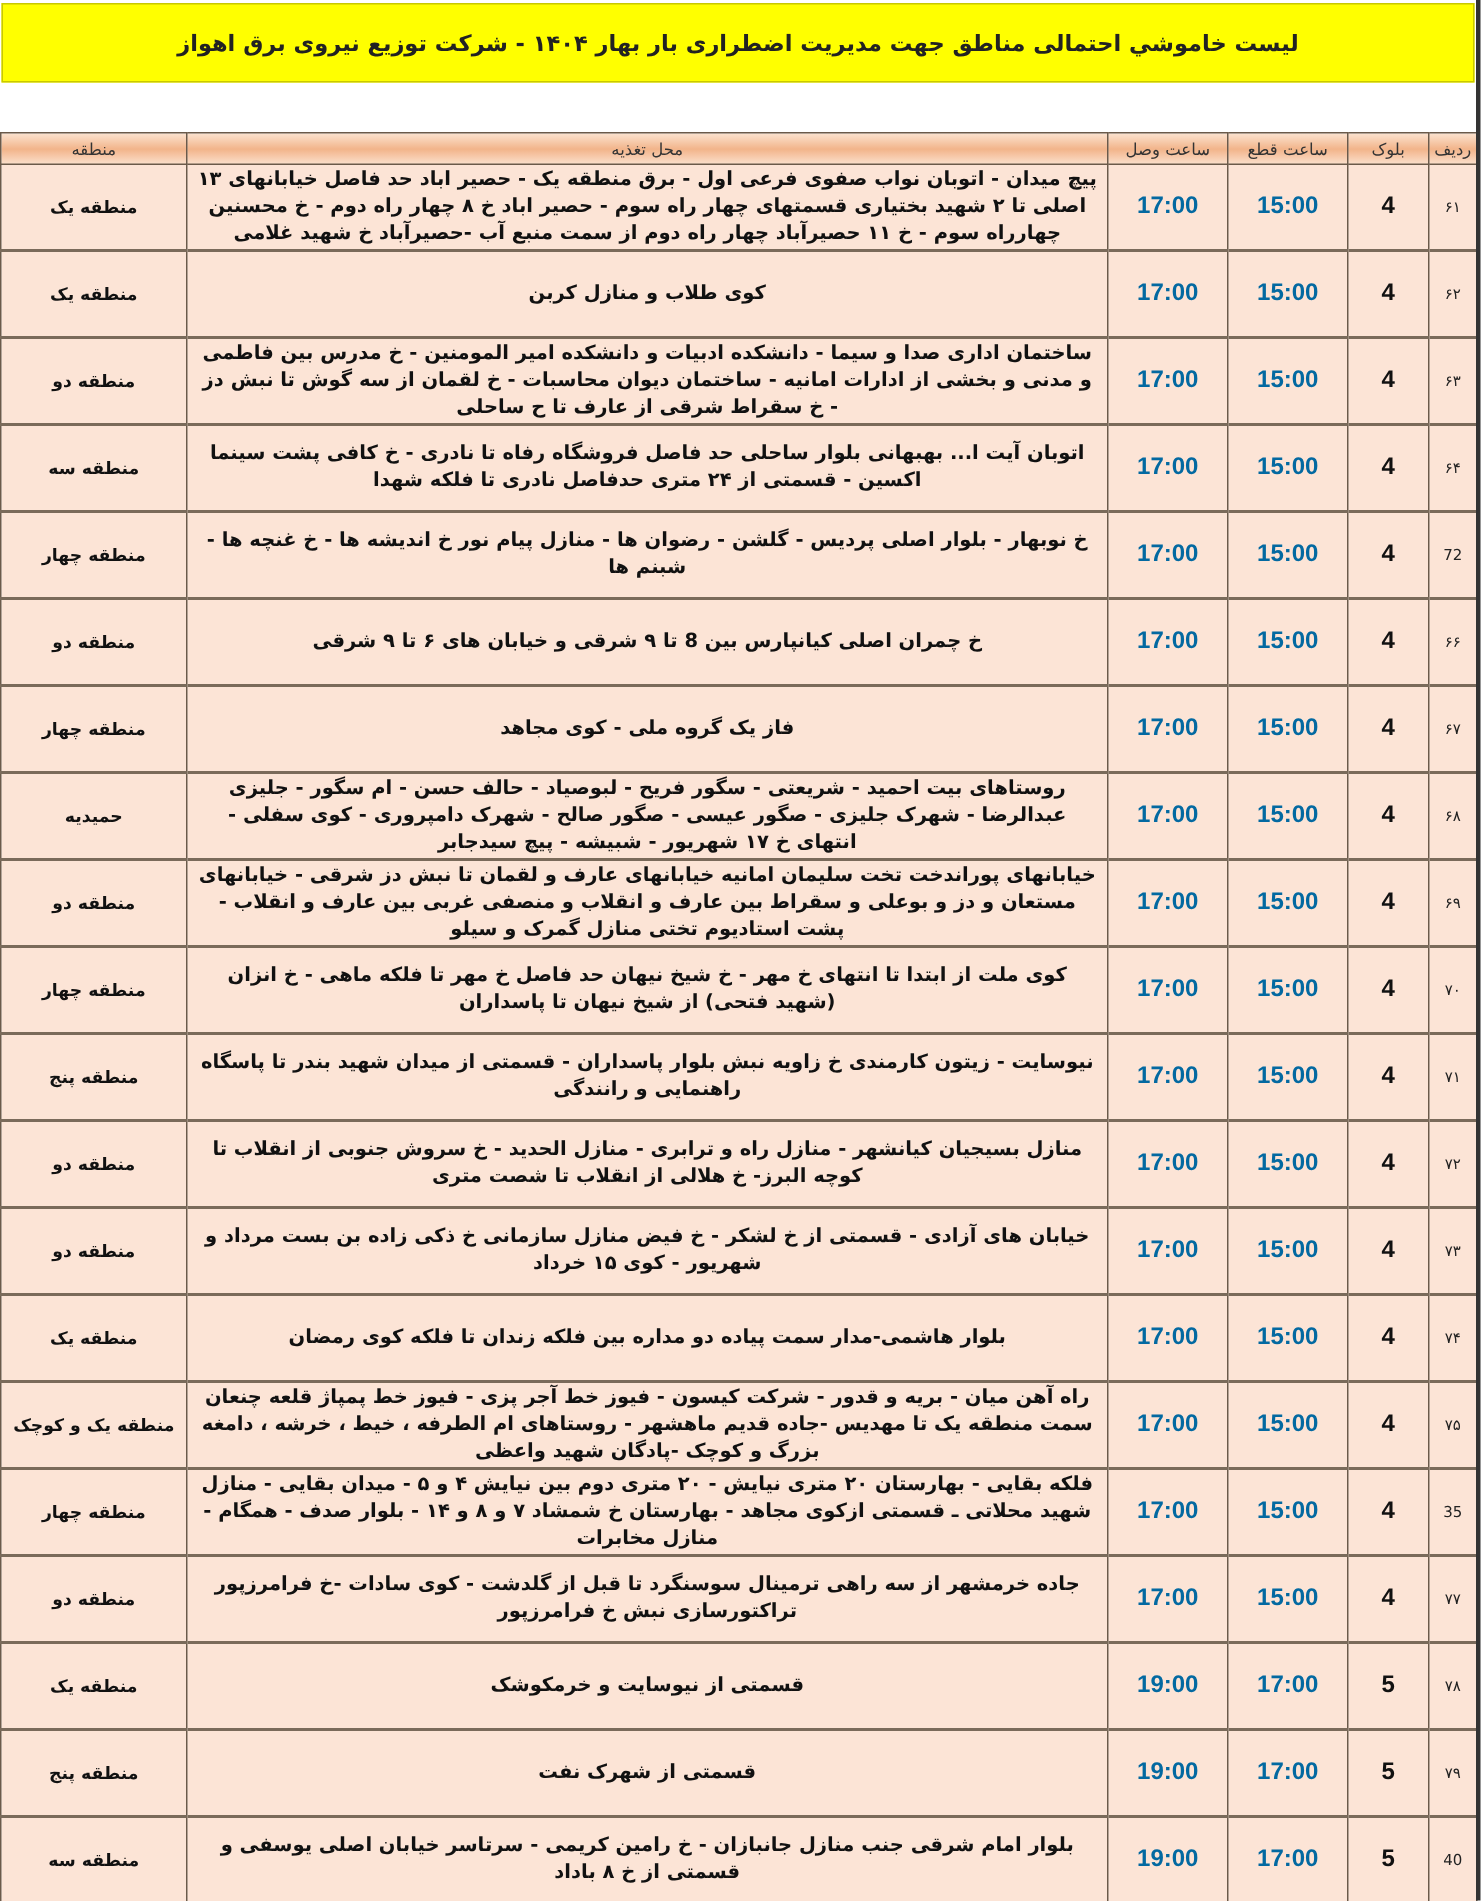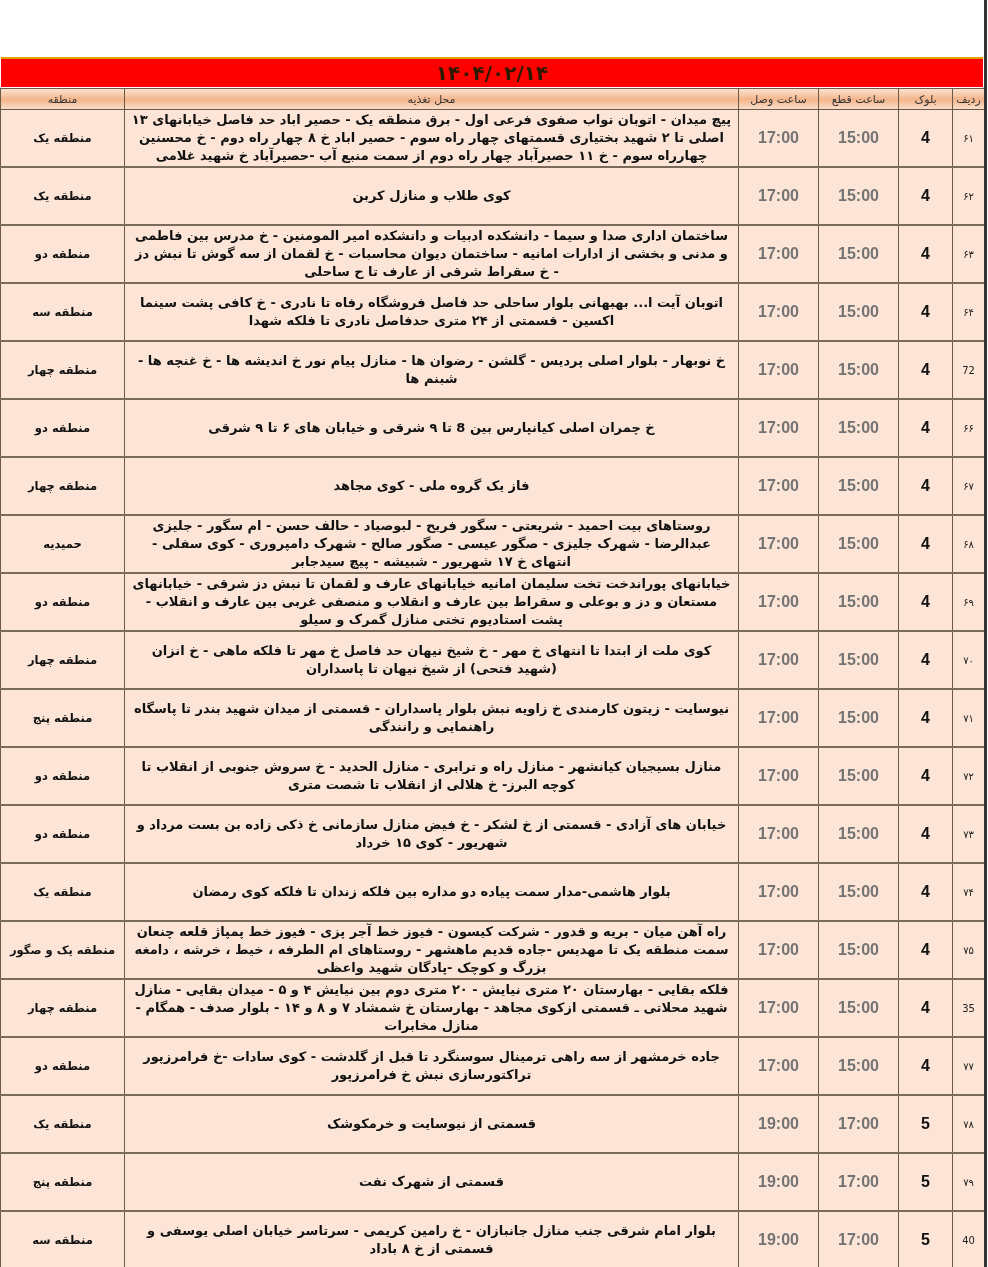--- a/index.html
+++ b/index.html
@@ -24,30 +24,30 @@
   table.grid th, table.grid td { border: 1px solid #6b5a4a; padding: 0; }
   table.grid th {
     height: 20px; font-size: 11px; font-weight: normal; color: #333;
     background: linear-gradient(to bottom, #fbe0cc 0%, #f2b48a 50%, #fbe0cc 100%);
     direction: rtl;
   }
   table.grid td { height: 56px; background: #fce4d6; text-align: center; vertical-align: middle; }
   table.grid tr + tr td { border-top: 2px solid #7a6a5a; }
   .c-region { font-size: 11.5px; font-weight: bold; direction: rtl; color: #111; }
   .c-feed { font-size: 13px; font-weight: bold; direction: rtl; color: #111; line-height: 18px; padding: 0 6px !important; }
-  .c-time { font-family: "Liberation Sans", sans-serif; font-size: 16px; font-weight: bold; color: #737373; }
+  .c-time { font-family: "Liberation Sans", sans-serif; font-size: 16px; font-weight: bold; color: #0369a1; }
   .c-block { font-family: "Liberation Sans", sans-serif; font-size: 16px; font-weight: bold; color: #111; }
   .c-idx { font-size: 10px; color: #222; }
   .rightline { position: absolute; left: 984px; top: 0; width: 3px; height: 1267px; background: #333; }
 </style>
 </head>
 <body>
 
 <div class="sheet">
-  <div class="date-bar">۱۴۰۴/۰۲/۱۴</div>
+  <div class="title-bar">لیست خاموشي احتمالی مناطق جهت مدیریت اضطراری بار بهار ۱۴۰۴ - شرکت توزیع نیروی برق اهواز</div>
 
   <table class="grid">
     <colgroup>
       <col style="width:124px">
       <col style="width:614px">
       <col style="width:80px">
       <col style="width:80px">
       <col style="width:54px">
       <col style="width:32px">
     </colgroup>
@@ -168,21 +168,21 @@
         </tr>
         <tr>
           <td class="c-region">منطقه یک</td>
           <td class="c-feed">بلوار هاشمی-مدار سمت پیاده دو مداره بین فلکه زندان تا فلکه کوی رمضان</td>
           <td class="c-time">17:00</td>
           <td class="c-time">15:00</td>
           <td class="c-block">4</td>
           <td class="c-idx">۷۴</td>
         </tr>
         <tr>
-          <td class="c-region">منطقه یک و صگور</td>
+          <td class="c-region">منطقه یک و کوچک</td>
           <td class="c-feed">راه آهن میان - بریه و قدور - شرکت کیسون - فیوز خط آجر پزی - فیوز خط پمپاژ قلعه چنعان سمت منطقه یک تا مهدیس -جاده قدیم ماهشهر - روستاهای ام الطرفه ، خیط ، خرشه ، دامغه بزرگ و کوچک -پادگان شهید واعظی</td>
           <td class="c-time">17:00</td>
           <td class="c-time">15:00</td>
           <td class="c-block">4</td>
           <td class="c-idx">۷۵</td>
         </tr>
         <tr>
           <td class="c-region">منطقه چهار</td>
           <td class="c-feed">فلکه بقایی - بهارستان ۲۰ متری نیایش - ۲۰ متری دوم بین نیایش ۴ و ۵ - میدان بقایی - منازل شهید محلاتی ـ قسمتی ازکوی مجاهد - بهارستان خ شمشاد ۷ و ۸ و ۱۴ - بلوار صدف - همگام - منازل مخابرات</td>
           <td class="c-time">17:00</td>

